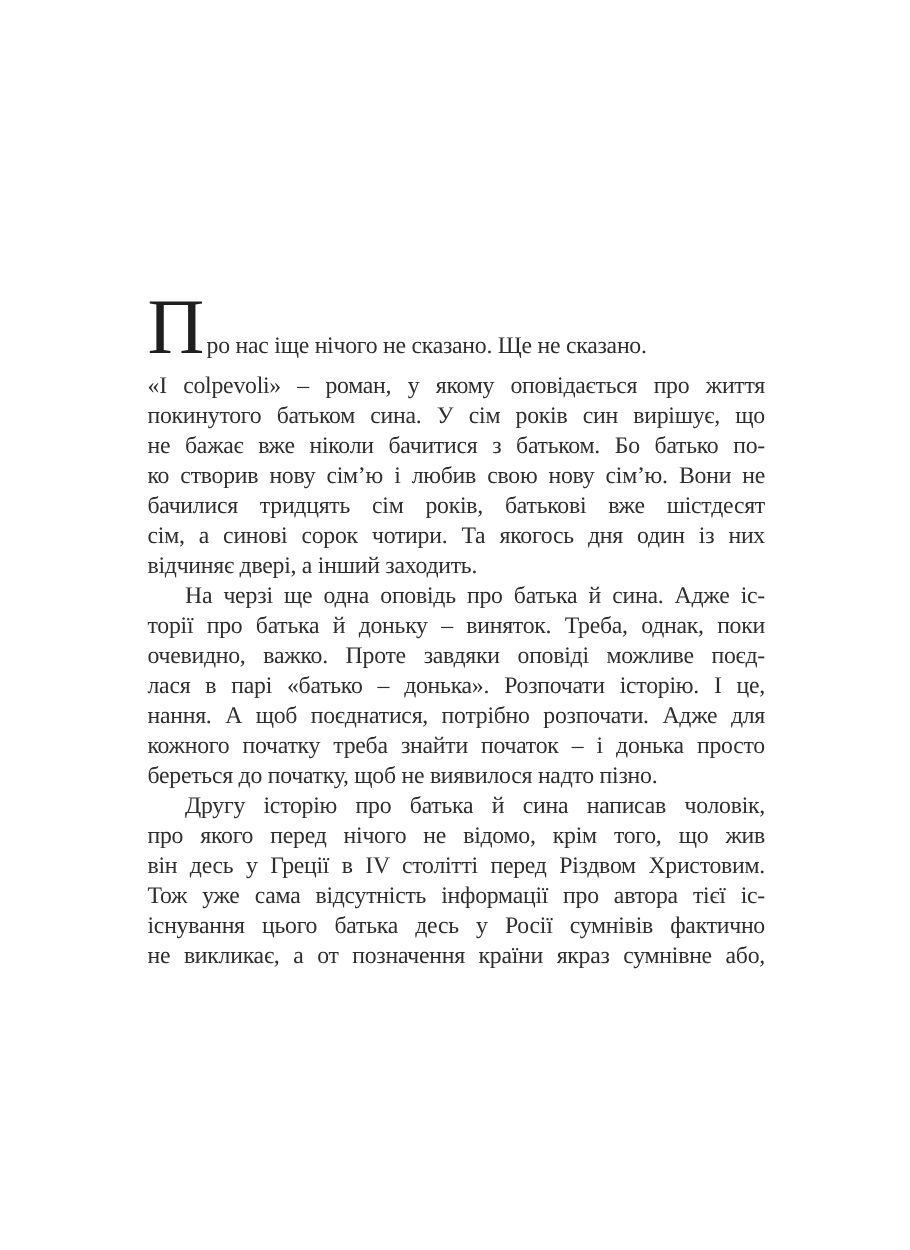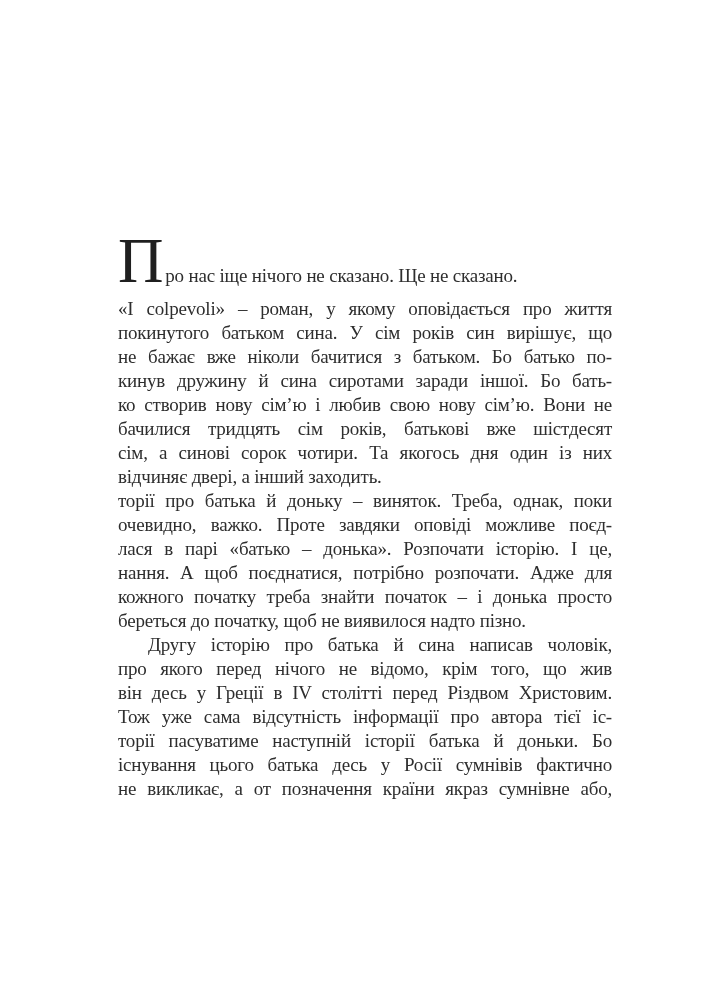--- a/index.html
+++ b/index.html
@@ -64,37 +64,36 @@
 <div class="page">
   <div class="text-block" id="textBlock">
       <p class="para para-dropcap">
         <span class="dropcap">П</span>
         <span class="after-cap">ро нас іще нічого не сказано. Ще не сказано.</span>
       </p>
       <p class="para">
         <span class="ln just">«I colpevoli» – роман, у якому оповідається про життя</span>
         <span class="ln just">покинутого батьком сина. У сім років син вирішує, що</span>
         <span class="ln just">не бажає вже ніколи бачитися з батьком. Бо батько по-</span>
-        <span class="ln just">кинув дружину й сина сиротами заради іншої. Бо бать-</span>
         <span class="ln just">ко створив нову сім’ю і любив свою нову сім’ю. Вони не</span>
         <span class="ln just">бачилися тридцять сім років, батькові вже шістдесят</span>
         <span class="ln just">сім, а синові сорок чотири. Та якогось дня один із них</span>
         <span class="ln">відчиняє двері, а інший заходить.</span>
       </p>
       <p class="para">
+        <span class="ln just indent">На черзі ще одна оповідь про батька й сина. Адже іс-</span>
         <span class="ln just">торії про батька й доньку – виняток. Треба, однак, поки</span>
         <span class="ln just">очевидно, важко. Проте завдяки оповіді можливе поєд-</span>
         <span class="ln just">лася в парі «батько – донька». Розпочати історію. І це,</span>
         <span class="ln just">нання. А щоб поєднатися, потрібно розпочати. Адже для</span>
         <span class="ln just">кожного початку треба знайти початок – і донька просто</span>
         <span class="ln">береться до початку, щоб не виявилося надто пізно.</span>
       </p>
       <p class="para">
         <span class="ln just indent">Другу історію про батька й сина написав чоловік,</span>
         <span class="ln just">про якого перед нічого не відомо, крім того, що жив</span>
         <span class="ln just">він десь у Греції в IV столітті перед Різдвом Христовим.</span>
         <span class="ln just">Тож уже сама відсутність інформації про автора тієї іс-</span>
-        <span class="ln just">торії пасуватиме наступній історії батька й доньки. Бо</span>
         <span class="ln just">існування цього батька десь у Росії сумнівів фактично</span>
         <span class="ln just">не викликає, а от позначення країни якраз сумнівне або,</span>
       </p>
     </div>
 </div>
 
 </body></html>

